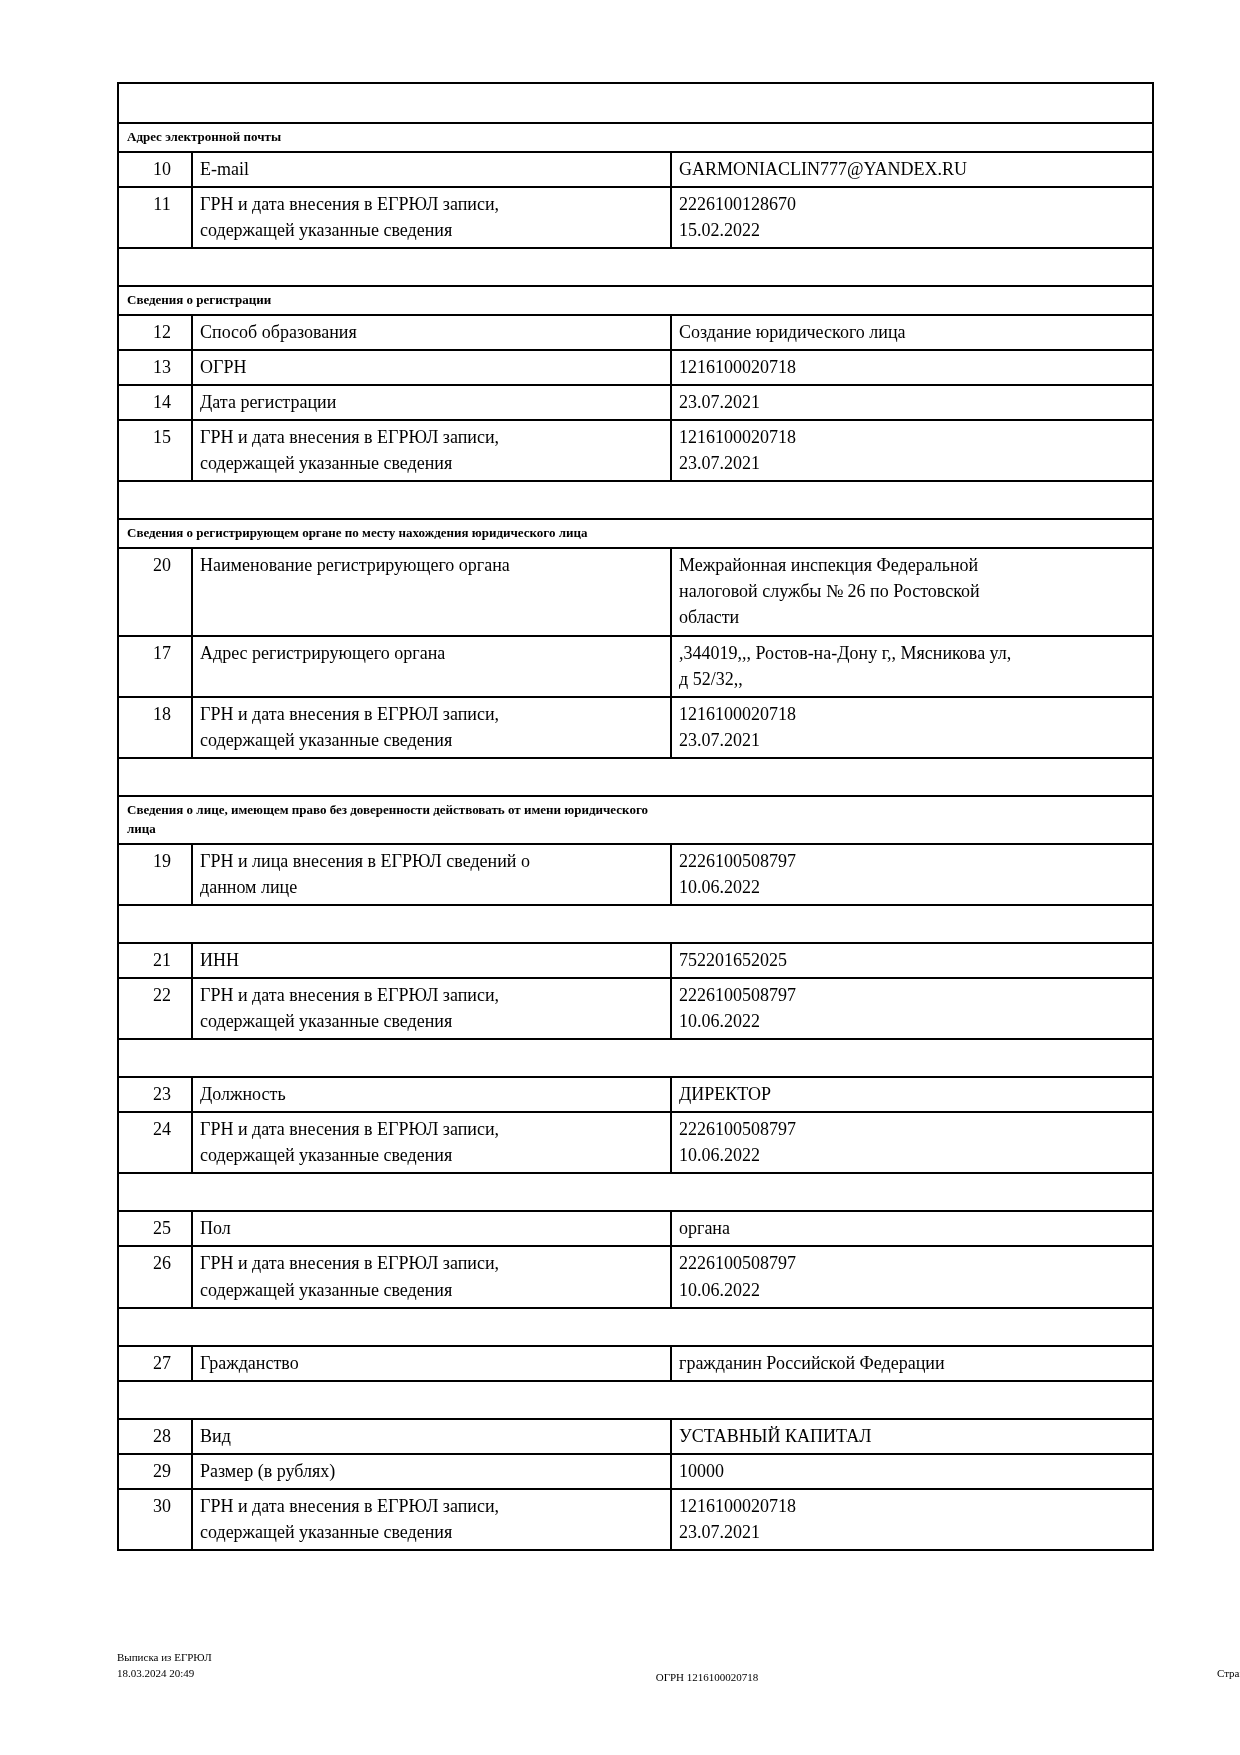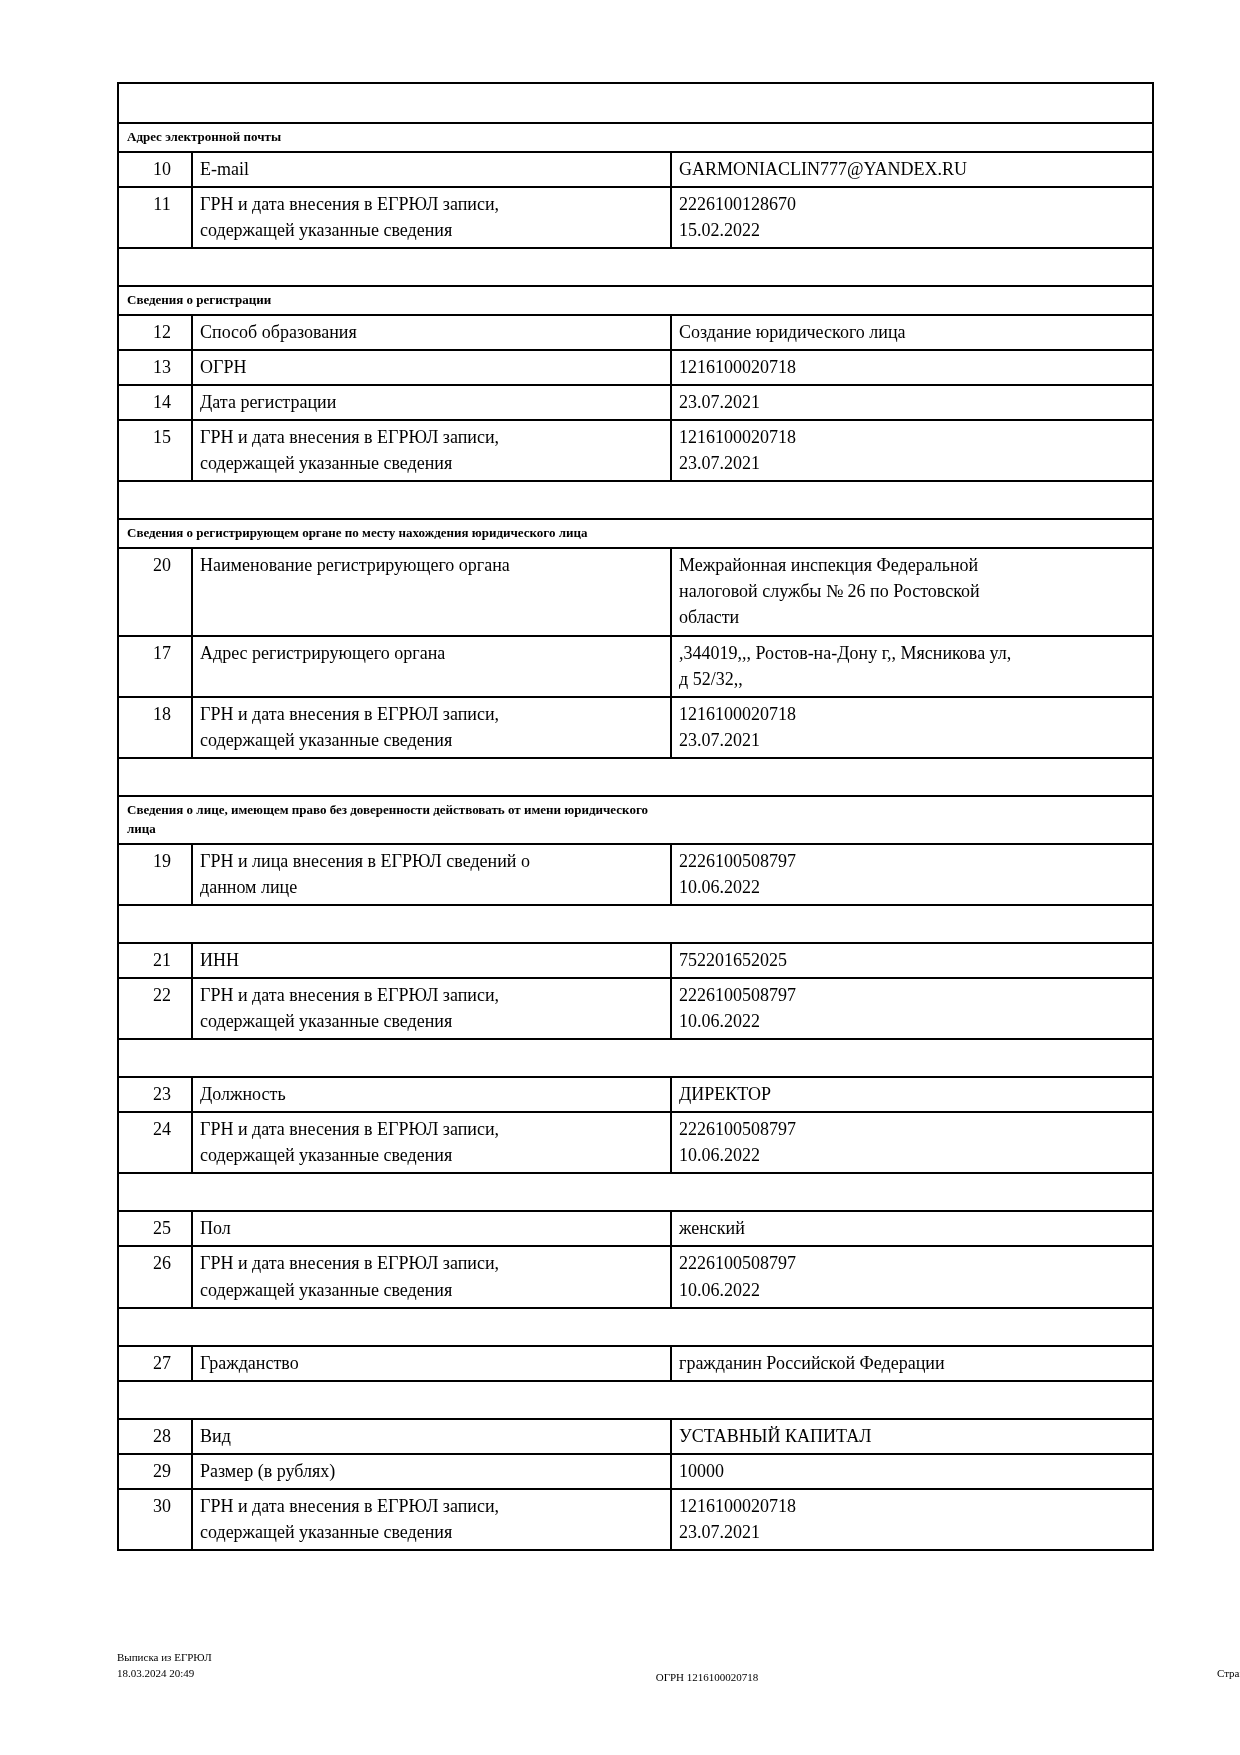--- a/index.html
+++ b/index.html
@@ -209,21 +209,21 @@
 содержащей указанные сведения</td>
           <td class="value">2226100508797
 10.06.2022</td>
         </tr>
         <tr class="spacer">
           <td colspan="3"></td>
         </tr>
         <tr>
           <td class="num">25</td>
           <td class="label">Пол</td>
-          <td class="value">женский</td>
+          <td class="value">органа</td>
         </tr>
         <tr>
           <td class="num">26</td>
           <td class="label">ГРН и дата внесения в ЕГРЮЛ записи,
 содержащей указанные сведения</td>
           <td class="value">2226100508797
 10.06.2022</td>
         </tr>
         <tr class="spacer">
           <td colspan="3"></td>

